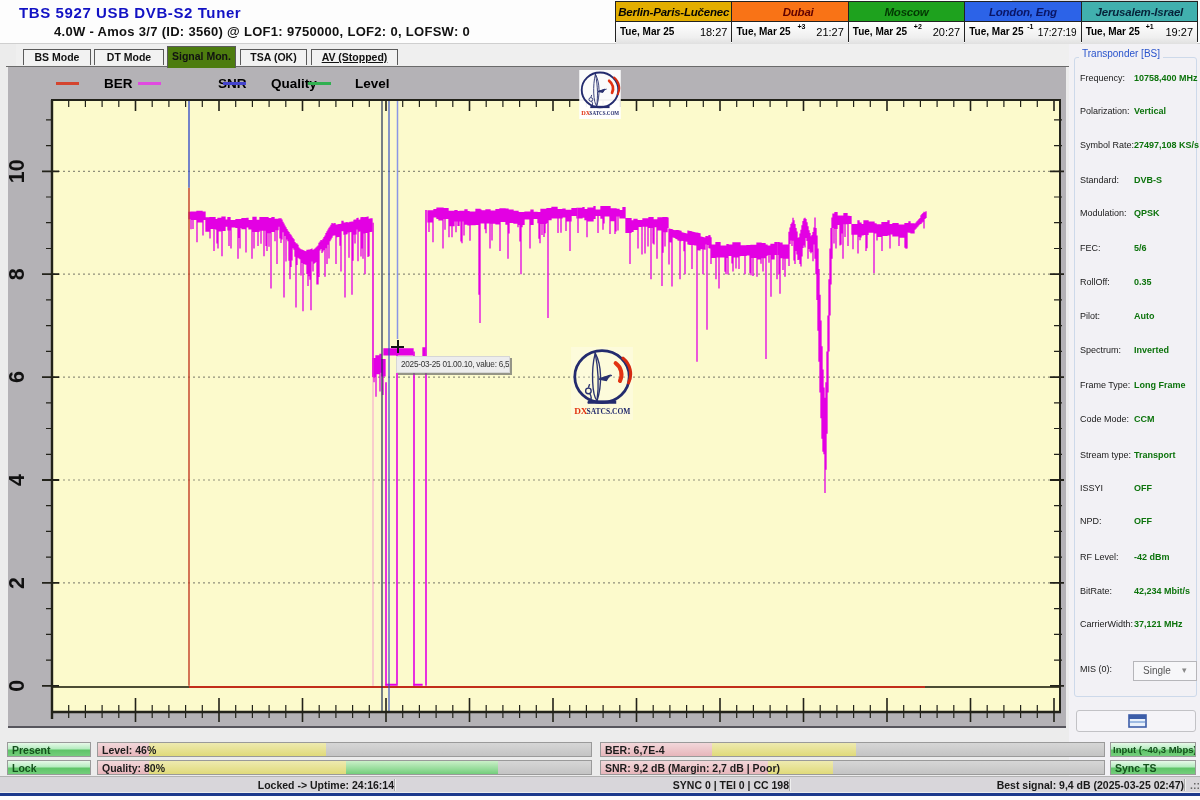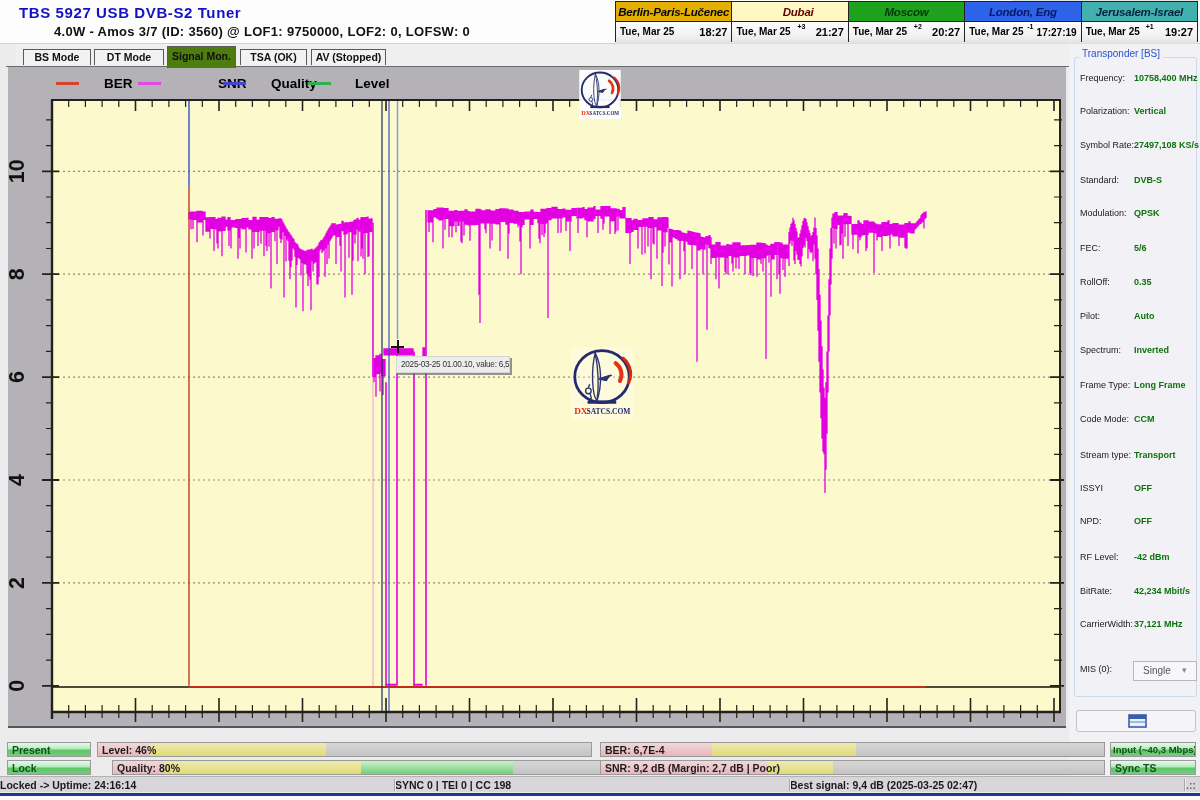--- a/index.html
+++ b/index.html
@@ -11,21 +11,21 @@
 #header { position:absolute; left:0; top:0; width:1200px; height:44px; background:#fdfdfd; border-bottom:1px solid #cfcfcf; }
 #title { position:absolute; left:19px; top:4px; font-size:15px; font-weight:bold; color:#1212c4; letter-spacing:0.6px; }
 #subtitle { position:absolute; left:54px; top:24px; font-size:13px; font-weight:bold; color:#111; letter-spacing:0.3px; }
 
 #clocks { position:absolute; left:615px; top:1px; width:583px; height:41px; border:1px solid #222; background:#fff; display:flex; }
 .clk { flex:1 1 0; min-width:0; border-right:1px solid #222; position:relative; }
 .clk:last-child { border-right:none; }
 .clkhead { height:20px; font-size:11.5px; letter-spacing:-0.2px; font-weight:bold; font-style:italic; text-align:center; line-height:20px; border-bottom:1px solid #222; white-space:nowrap; overflow:hidden; }
 .clkbody { height:28px; background:linear-gradient(#ffffff,#efefef 55%,#d2d2d2); position:relative; }
 .clkdate { position:absolute; left:4px; top:4px; font-size:10px; font-weight:bold; color:#000; white-space:nowrap; }
-.clktime { position:absolute; right:4px; top:3.5px; font-size:11px; font-weight:bold; color:#000;margin-left:15px; }
+.clktime { position:absolute; right:4px; top:3.5px; font-size:11px; font-weight:normal; color:#000;margin-left:15px; }
 .clkoff { position:absolute; top:1px; font-size:7px; font-weight:bold; color:#000; }
 
 #tabstrip { position:absolute; left:16px; top:44px; width:1069px; height:24px; background:#efefef; }
 .tab { position:absolute; top:5px; height:16px; background:#f2f2f2; border:1px solid #5a5a5a; border-bottom:none; font-size:10.5px; font-weight:bold; color:#111; text-align:center; line-height:15px; }
 .tab.active { top:2px; height:22px; background:#4d7c0f; line-height:18px; z-index:3; }
 #tabline { position:absolute; left:6px; top:66px; width:1063px; height:1px; background:#6a6a6a; }
 
 #chartpanel { position:absolute; left:8px; top:67px; width:1058px; height:661px; background:#b4b2b6; border-bottom:2px solid #56555c; }
 .legend { position:absolute; top:76px; font-size:13.5px; font-weight:bold; color:#000;padding-left:12px; }
 .legline { position:absolute; top:82px; height:2.5px; width:23px; }
@@ -43,21 +43,21 @@
 #mis { position:absolute; left:1133px; top:661px; width:64px; height:20px; background:#f7f7f9; border:1px solid #b6b6ba; font-size:10px; color:#555; line-height:18px; padding-left:9px; }
 #mischev { position:absolute; left:1182px; top:661px; width:14px; height:18px; color:#888; font-size:9px; line-height:18px; }
 #rbutton { position:absolute; left:1076px; top:710px; width:120px; height:22px; background:#f5f4f8; border:1px solid #c2c2c6; border-radius:3px; }
 
 .sbar { position:absolute; height:15px; border:1px solid #9a9a9a; background:#0ea5e9; overflow:hidden; }
 .sbar .txt { position:absolute; left:4px; top:1px; font-size:10.5px; font-weight:bold; color:#1c1c1c; white-space:nowrap; z-index:2; }
 .grn { background:linear-gradient(#e7f9e9,#b6ecc0 45%,#5fc468 55%,#74ce7c); }
 .seg { position:absolute; top:0; bottom:0; }
 
 #statusbar { position:absolute; left:0; top:776px; width:1200px; height:16px; background:#d8d6da; border-top:1px solid #b2b2b2; font-size:10.5px; font-weight:bold; color:#191919; }
-.sbseg { position:absolute; top:1px; height:14px; text-align:left; line-height:14px; }
+.sbseg { position:absolute; top:1px; height:14px; text-align:right; line-height:14px; }
 .sbdiv { position:absolute; top:2px; width:1px; height:12px; background:#a8a8a8; box-shadow:1px 0 0 #efefef; }
 #navline { position:absolute; left:0; top:793px; width:1200px; height:3px; background:#1d3a8c; }
 #botwhite { position:absolute; left:0; top:796px; width:1200px; height:4px; background:#fdfdfd; }
 </style>
 </head>
 <body>
 <div id="page">
   <div id="header">
       <div style="position:absolute;left:1012px;top:0;width:186px;height:4px;background:#e2e2e2;"></div>
     <div id="title">TBS 5927 USB DVB-S2 Tuner</div>
@@ -65,21 +65,21 @@
   </div>
   <div id="clocks">
     <div class="clk">
       <div class="clkhead" style="background:#e3ae00;color:#050505;">Berlin-Paris-Lučenec</div>
       <div class="clkbody">
           <span class="clkdate">Tue, Mar 25</span>
           <span class="clktime">18:27</span>
         </div>
     </div>
     <div class="clk">
-      <div class="clkhead" style="background:#fef9c3;color:#600000;padding-left:16px;">Dubai</div>
+      <div class="clkhead" style="background:#f97316;color:#600000;padding-left:16px;">Dubai</div>
       <div class="clkbody">
           <span class="clkdate">Tue, Mar 25</span>
           <span class="clkoff" style="left:65px;">+3</span>
           <span class="clktime">21:27</span>
         </div>
     </div>
     <div class="clk">
       <div class="clkhead" style="background:#1ea21e;color:#033803;">Moscow</div>
       <div class="clkbody">
           <span class="clkdate">Tue, Mar 25</span>
@@ -102,21 +102,21 @@
           <span class="clkoff" style="left:64px;">+1</span>
           <span class="clktime">19:27</span>
         </div>
     </div>
   </div>
   <div id="tabstrip">
     <div class="tab" style="left:7px;width:68px;">BS Mode</div>
     <div class="tab" style="left:78px;width:70px;">DT Mode</div>
     <div class="tab active" style="left:151px;width:69px;">Signal Mon.</div>
     <div class="tab" style="left:224px;width:67px;">TSA (OK)</div>
-    <div class="tab" style="left:295px;width:75px;">AV (Stopped)</div>
+    <div class="tab" style="left:295px;width:87px;text-decoration:underline;">AV (Stopped)</div>
   </div>
   <div id="tabline"></div>
   <div id="chartpanel"></div>
   <svg width="1200" height="800" viewBox="0 0 1200 800" style="position:absolute;left:0;top:0">
 <rect x="52" y="100" width="1008" height="612" fill="#fcfacc"></rect>
 <line x1="53" y1="582.9" x2="1059" y2="582.9" stroke="#8f8f7a" stroke-width="1.2" stroke-dasharray="2 3"></line>
 <line x1="53" y1="480.0" x2="1059" y2="480.0" stroke="#8f8f7a" stroke-width="1.2" stroke-dasharray="2 3"></line>
 <line x1="53" y1="377.1" x2="1059" y2="377.1" stroke="#8f8f7a" stroke-width="1.2" stroke-dasharray="2 3"></line>
 <line x1="53" y1="274.2" x2="1059" y2="274.2" stroke="#8f8f7a" stroke-width="1.2" stroke-dasharray="2 3"></line>
 <line x1="53" y1="171.3" x2="1059" y2="171.3" stroke="#8f8f7a" stroke-width="1.2" stroke-dasharray="2 3"></line>
@@ -338,21 +338,21 @@
       <div class="seg" style="left:111px;width:144px;background:linear-gradient(#eeeab0,#e0da7a);"></div>
       <div class="seg" style="left:255px;width:248px;background:linear-gradient(#d6d6d6,#c4c4c4);"></div>
       <div class="txt">BER: 6,7E-4</div>
     </div>
 <div class="sbar grn" style="left:1110px;top:742px;width:86px;">
       <div class="txt" style="color:#14521c;font-size:9.5px;left:2px;">Input (~40,3 Mbps)</div>
     </div>
 <div class="sbar grn" style="left:7px;top:760px;width:84px;">
       <div class="txt" style="color:#14521c;">Lock</div>
     </div>
-<div class="sbar" style="left:97px;top:760px;width:495px;margin-left:15px;">
+<div class="sbar" style="left:97px;top:760px;width:495px;">
       <div class="seg" style="left:0px;width:51px;background:linear-gradient(#f2d7da,#e7b6bb);"></div>
       <div class="seg" style="left:51px;width:197px;background:linear-gradient(#eeeab0,#e0da7a);"></div>
       <div class="seg" style="left:248px;width:152px;background:linear-gradient(#caf0c8,#74ce7c);"></div>
       <div class="seg" style="left:400px;width:93px;background:linear-gradient(#d6d6d6,#c4c4c4);"></div>
       <div class="txt">Quality: 80%</div>
     </div>
 <div class="sbar" style="left:600px;top:760px;width:505px;padding-left:16px;">
       <div class="seg" style="left:0px;width:167px;background:linear-gradient(#f2d7da,#e7b6bb);"></div>
       <div class="seg" style="left:167px;width:65px;background:linear-gradient(#eeeab0,#e0da7a);"></div>
       <div class="seg" style="left:232px;width:271px;background:linear-gradient(#d6d6d6,#c4c4c4);"></div>

